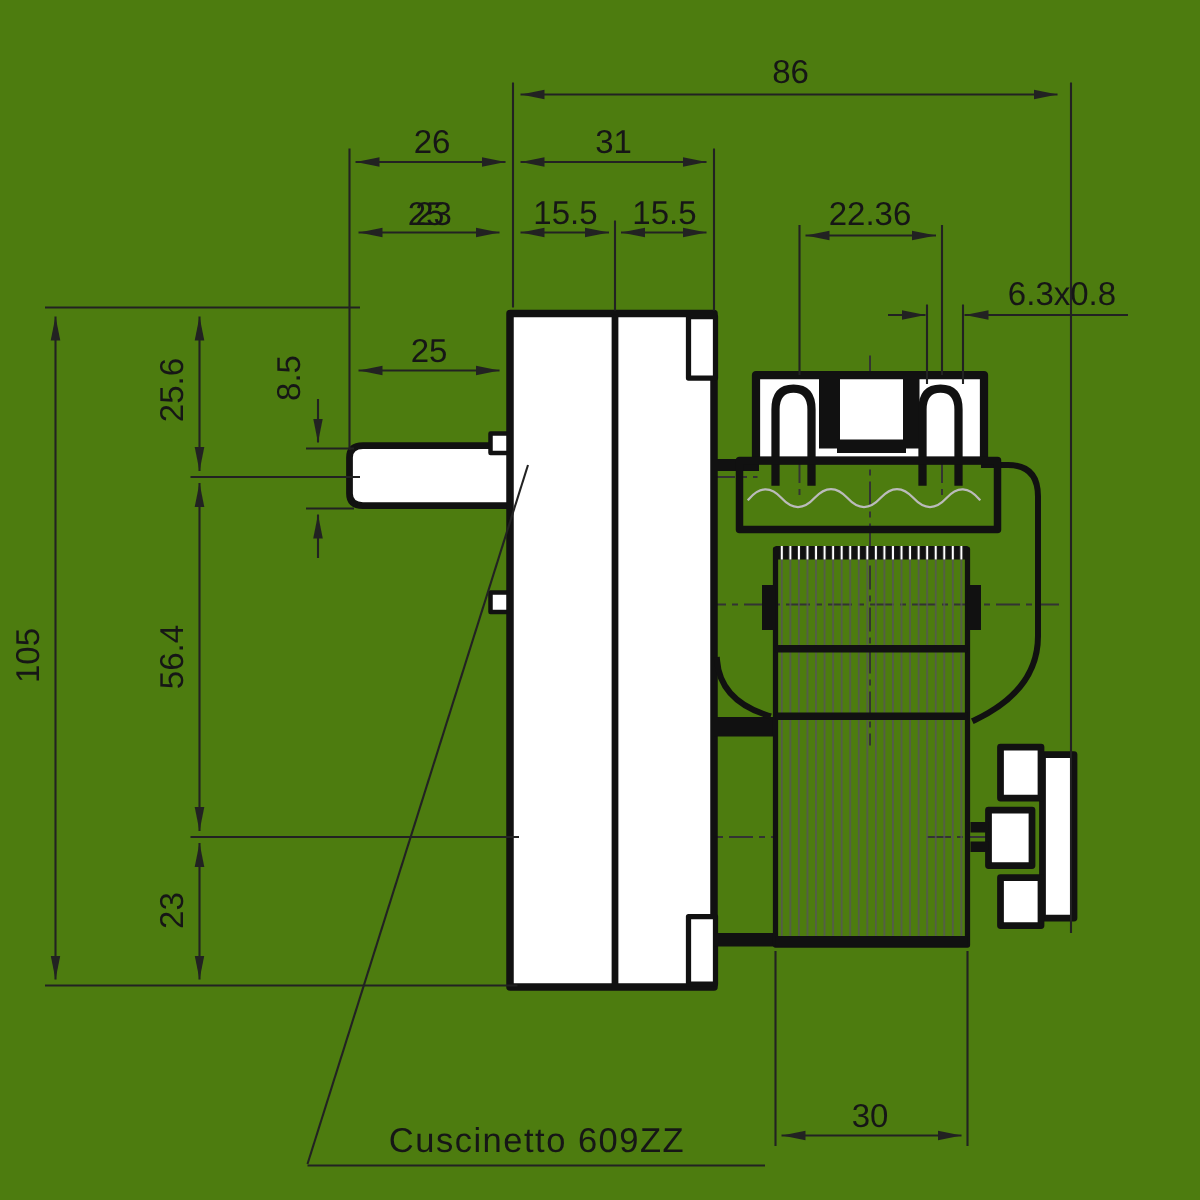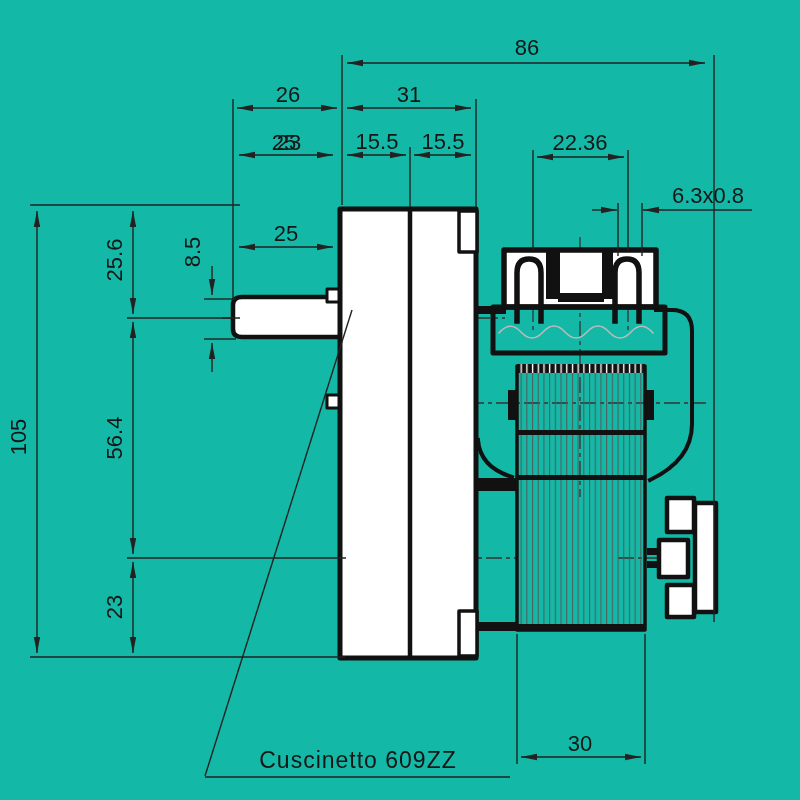--- a/index.html
+++ b/index.html
@@ -1,16 +1,16 @@
 <!DOCTYPE html>
 <html><head>
 <meta charset="utf-8">
 <style>
   html,body{margin:0;padding:0;background:#ffffff;}
-  .stage{position:relative;width:800px;height:800px;background:#14b8a6;overflow:hidden;
+  .stage{position:relative;width:800px;height:800px;background:#4d7c0f;overflow:hidden;
          font-family:"Liberation Sans", sans-serif;}
   svg{position:absolute;left:0;top:0;}
   text{font-family:"Liberation Sans", sans-serif;fill:#161616;}
   .dimtxt{font-size:22px;}
   .notetxt{font-size:23px;letter-spacing:1px;}
 </style>
 </head>
 <body>
 
 <div class="stage">

